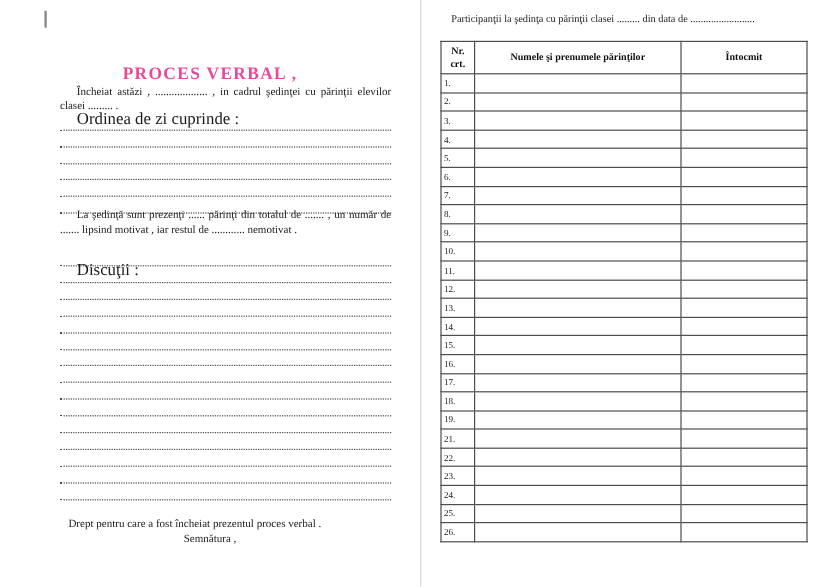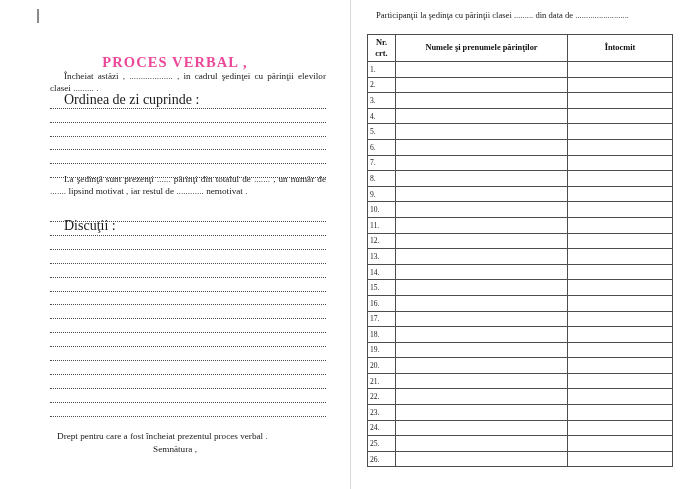--- a/index.html
+++ b/index.html
@@ -337,25 +337,20 @@
             <td class="cell-nr">18.</td>
             <td></td>
             <td></td>
           </tr>
           <tr>
             <td class="cell-nr">19.</td>
             <td></td>
             <td></td>
           </tr>
           <tr>
-            <td class="cell-nr">20.</td>
-            <td></td>
-            <td></td>
-          </tr>
-          <tr>
             <td class="cell-nr">21.</td>
             <td></td>
             <td></td>
           </tr>
           <tr>
             <td class="cell-nr">22.</td>
             <td></td>
             <td></td>
           </tr>
           <tr>

